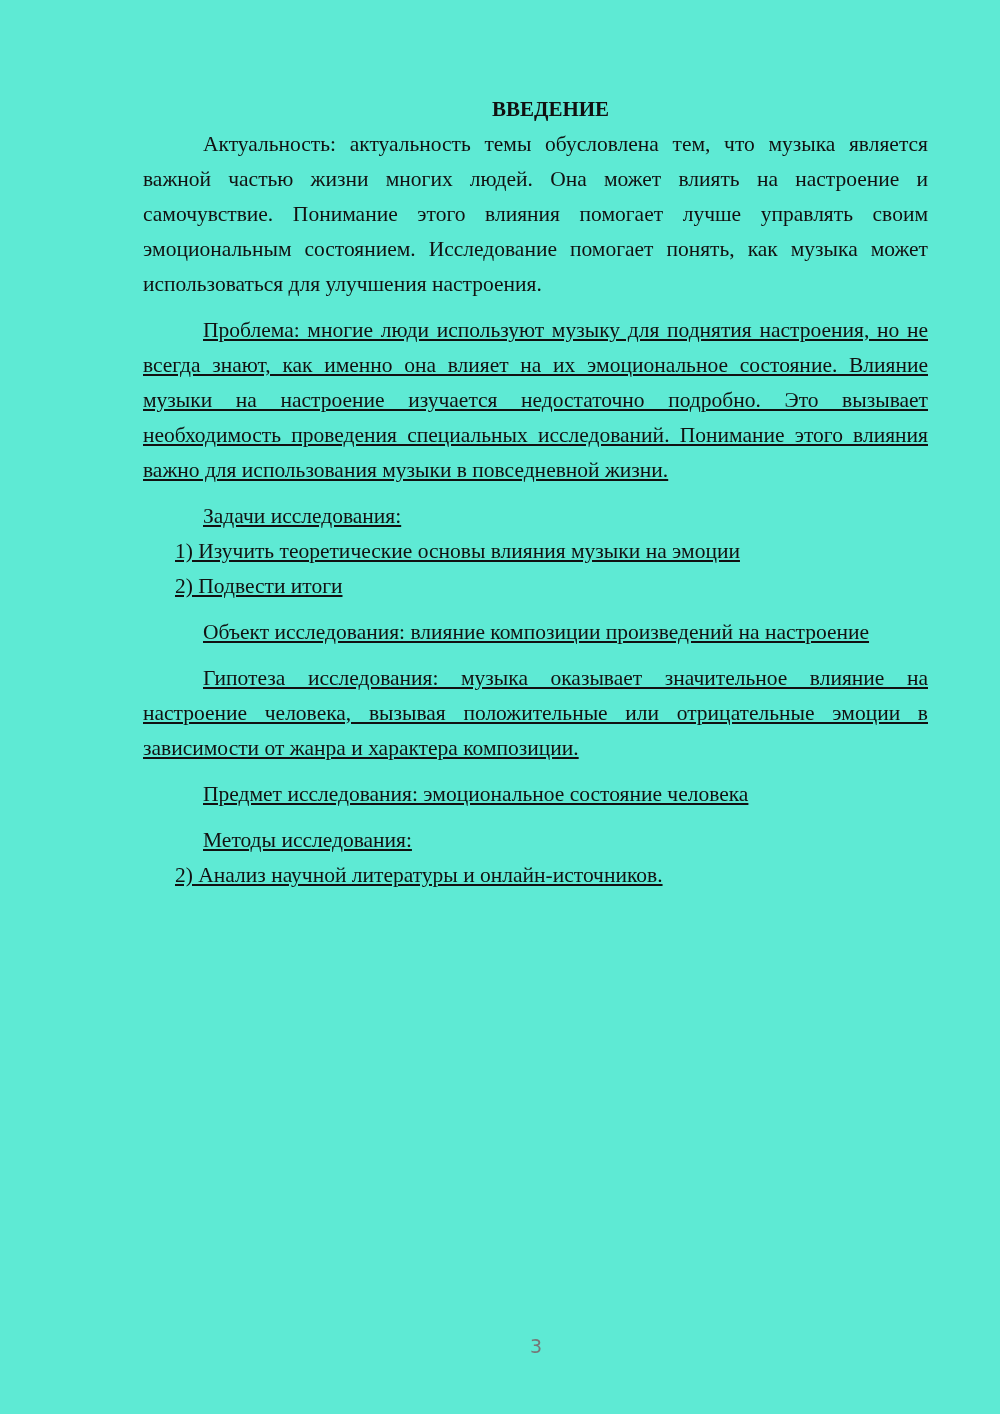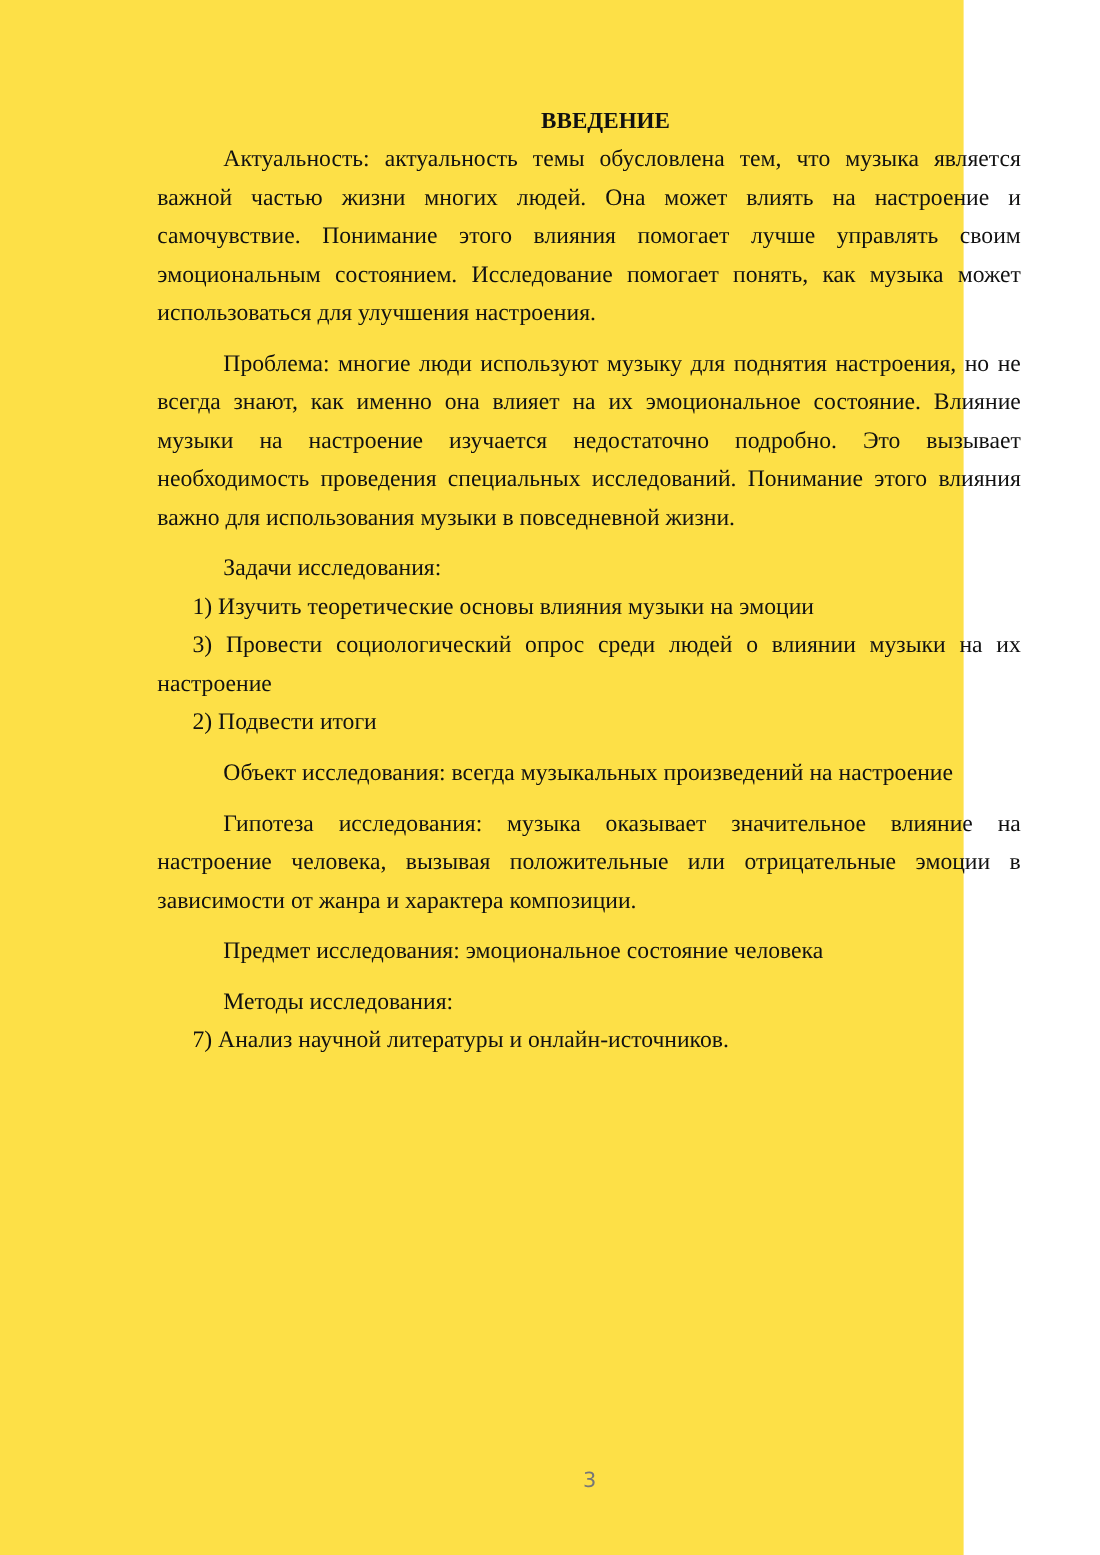--- a/index.html
+++ b/index.html
@@ -11,23 +11,23 @@
       width: 1000px;
       height: 1414px;
       position: relative;
       overflow: hidden;
       font-family: "Liberation Serif", "DejaVu Serif", serif;
       color: #111111;
     }
     .page {
       position: absolute;
       left: 0; top: 0;
-      width: 876px;
+      width: 1000px;
       height: 1414px;
-      background: #fde047;
+      background: #5eead4;
     }
     .content {
       position: absolute;
       left: 143px;
       width: 785px;
       top: 92px;
       font-size: 21.5px;
       line-height: 35px;
     }
     .title {
@@ -38,20 +38,21 @@
       margin: 0 0 0 0;
       padding-left: 30px;
     }
     .para {
       text-align: justify;
       text-indent: 60px;
       margin: 0;
     }
     .gap {
       margin-top: 11px;
+      text-decoration: underline;
     }
     .list-item {
       text-align: justify;
       text-indent: 32px;
       margin: 0;
     }
     .page-number {
       position: absolute;
       left: 0;
       width: 1000px;
@@ -73,31 +74,30 @@
 
     <p class="para">Актуальность: актуальность темы обусловлена тем, что музыка является важной частью жизни многих людей. Она может влиять на настроение и самочувствие. Понимание этого влияния помогает лучше управлять своим эмоциональным состоянием. Исследование помогает понять, как музыка может использоваться для улучшения настроения.</p>
 
     <p class="para gap">Проблема: многие люди используют музыку для поднятия настроения, но не всегда знают, как именно она влияет на их эмоциональное состояние. Влияние музыки на настроение изучается недостаточно подробно. Это вызывает необходимость проведения специальных исследований. Понимание этого влияния важно для использования музыки в повседневной жизни.</p>
 
 
     <p class="para gap">Задачи исследования:</p>
 
     <div>
       <p class="list-item gap">1) Изучить теоретические основы влияния музыки на эмоции</p>
-      <p class="list-item gap">3) Провести социологический опрос среди людей о влиянии музыки на их настроение</p>
       <p class="list-item gap">2) Подвести итоги</p>
     </div>
 
-    <p class="para gap">Объект исследования: всегда музыкальных произведений на настроение</p>
+    <p class="para gap">Объект исследования: влияние композиции произведений на настроение</p>
 
     <p class="para gap">Гипотеза исследования: музыка оказывает значительное влияние на настроение человека, вызывая положительные или отрицательные эмоции в зависимости от жанра и характера композиции.</p>
 
     <p class="para gap">Предмет исследования: эмоциональное состояние человека</p>
 
     <p class="para gap">Методы исследования:</p>
 
     <div>
-      <p class="list-item gap">7) Анализ научной литературы и онлайн-источников.</p>
+      <p class="list-item gap">2) Анализ научной литературы и онлайн-источников.</p>
     </div>
   </div>
 
   <div class="page-number">3</div>
 </div>
 
 </body></html>

